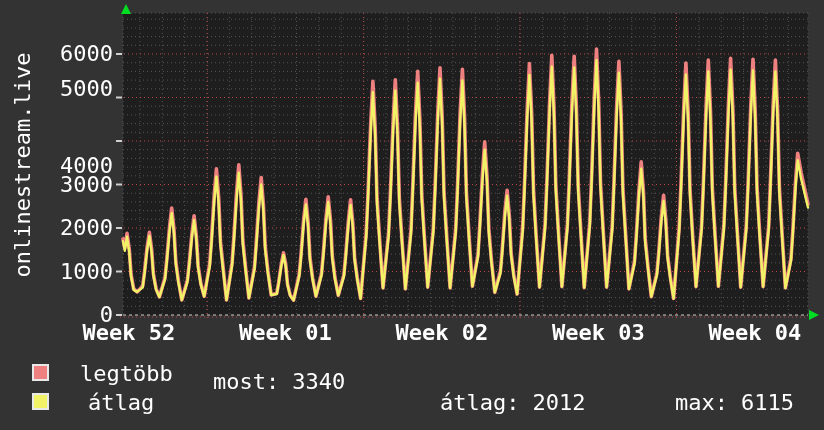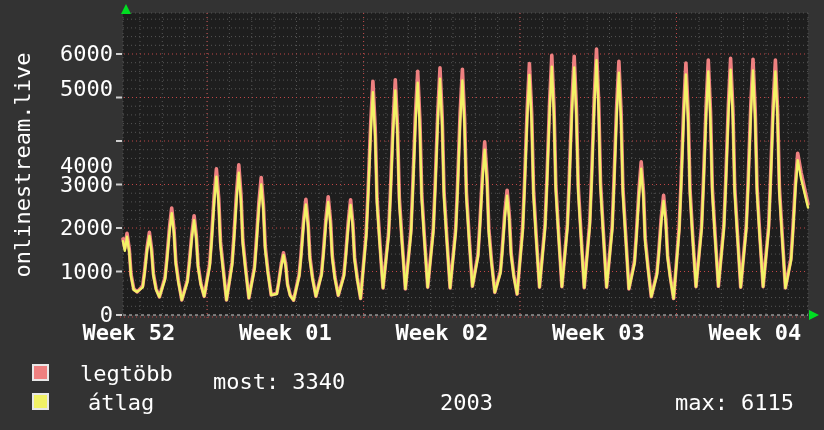--- a/index.html
+++ b/index.html
@@ -179,20 +179,20 @@
 
     <span class="legend-swatch" style="left: 32px; top: 393px; background: rgb(242, 242, 102);"></span>
     <span class="legend-label" style="left:68px;top:391px;">átlag</span>
   </div>
 
   <div>
     <span class="stat" style="left:213px;top:370px;">
       <span>most:</span><span>3340</span>
     </span>
     <span class="stat" style="left:440px;top:391px;">
-      <span>2003</span>
+      <span>átlag:</span><span>2012</span>
     </span>
     <span class="stat" style="left:675px;top:391px;">
       <span>max:</span><span>6115</span>
     </span>
   </div>
 
 </div>
 
 </body></html>

